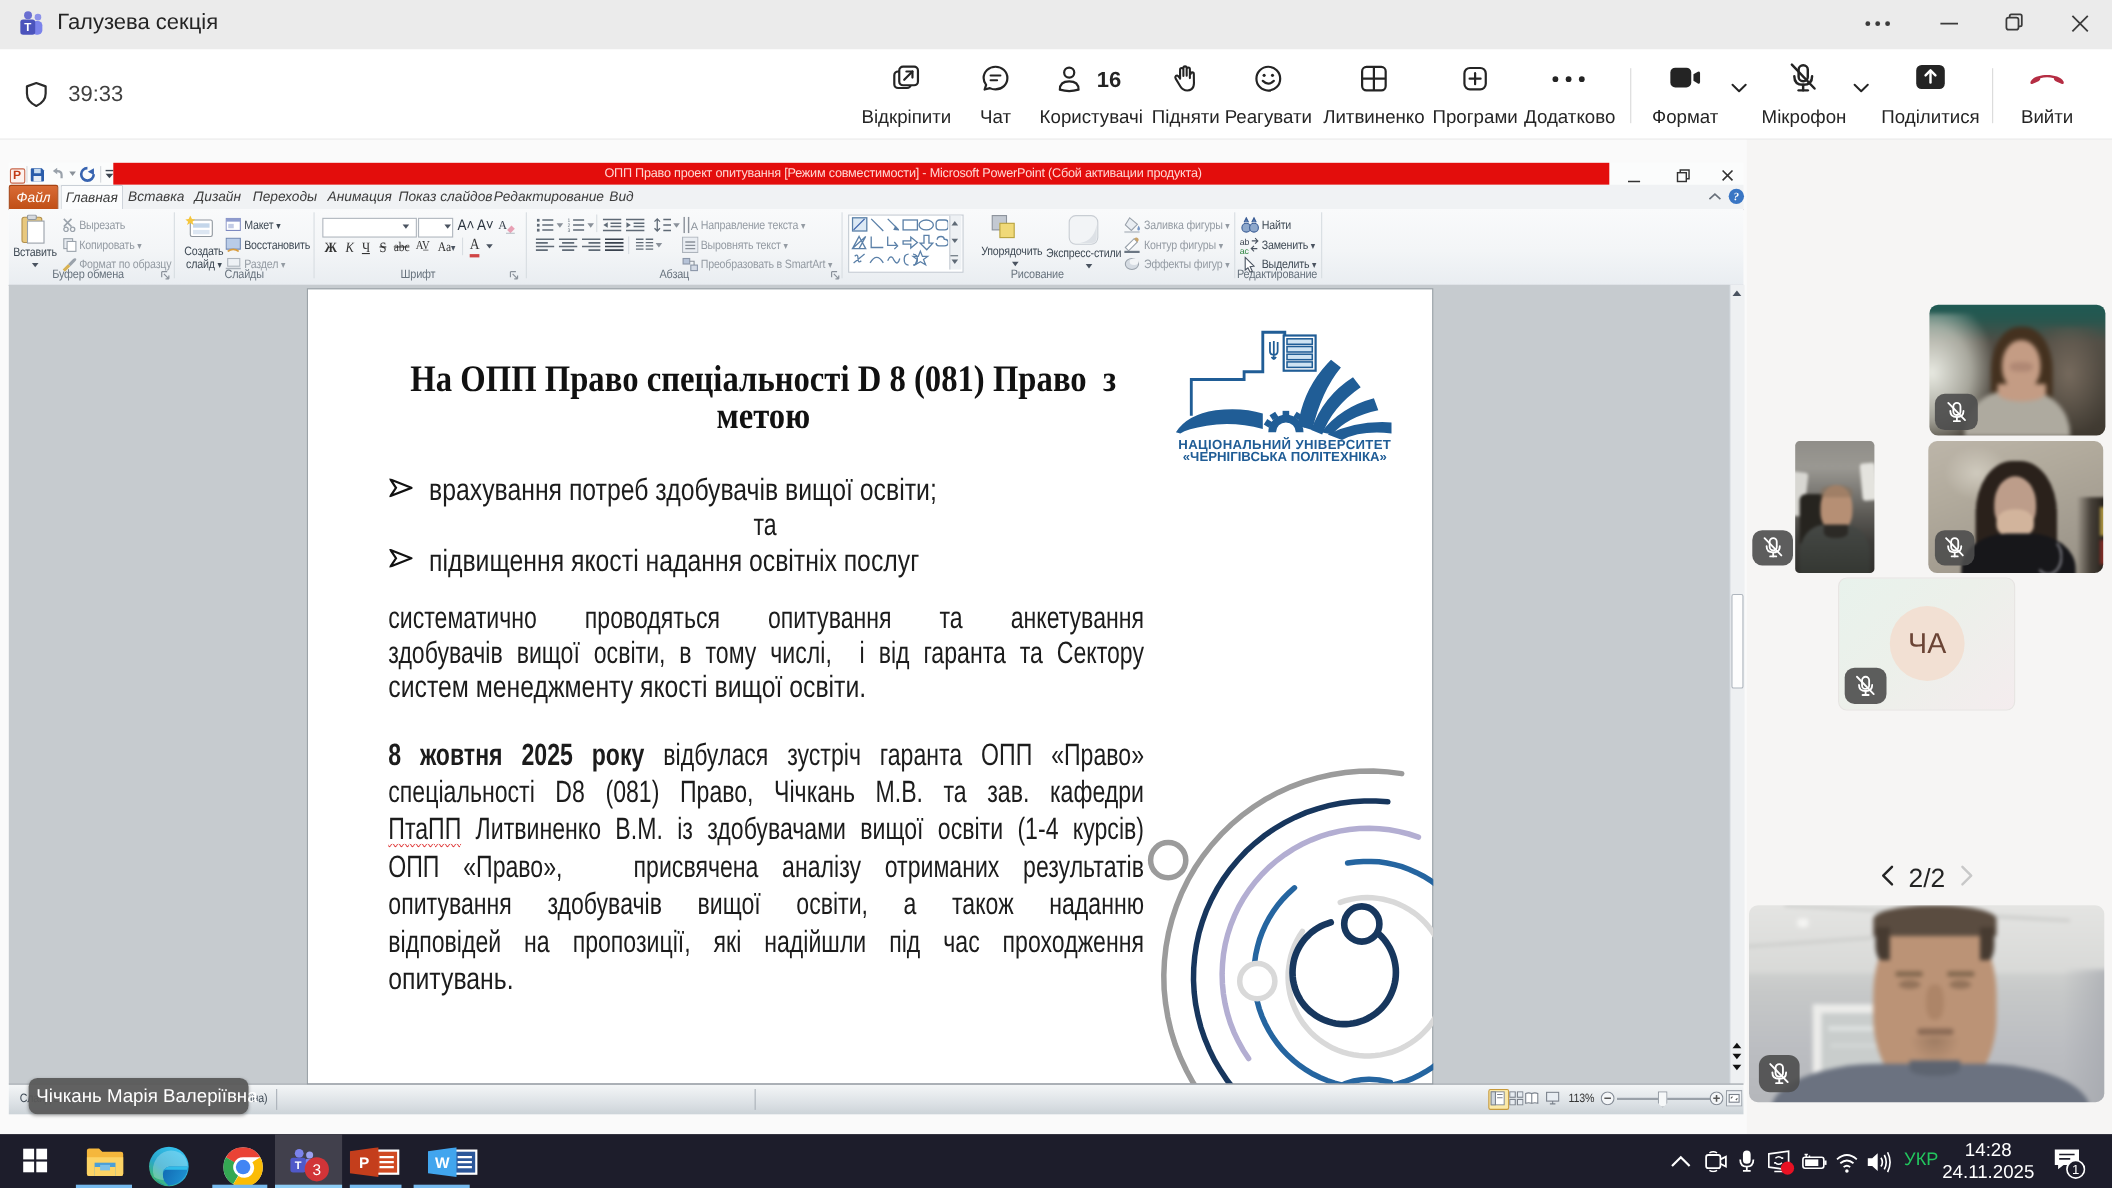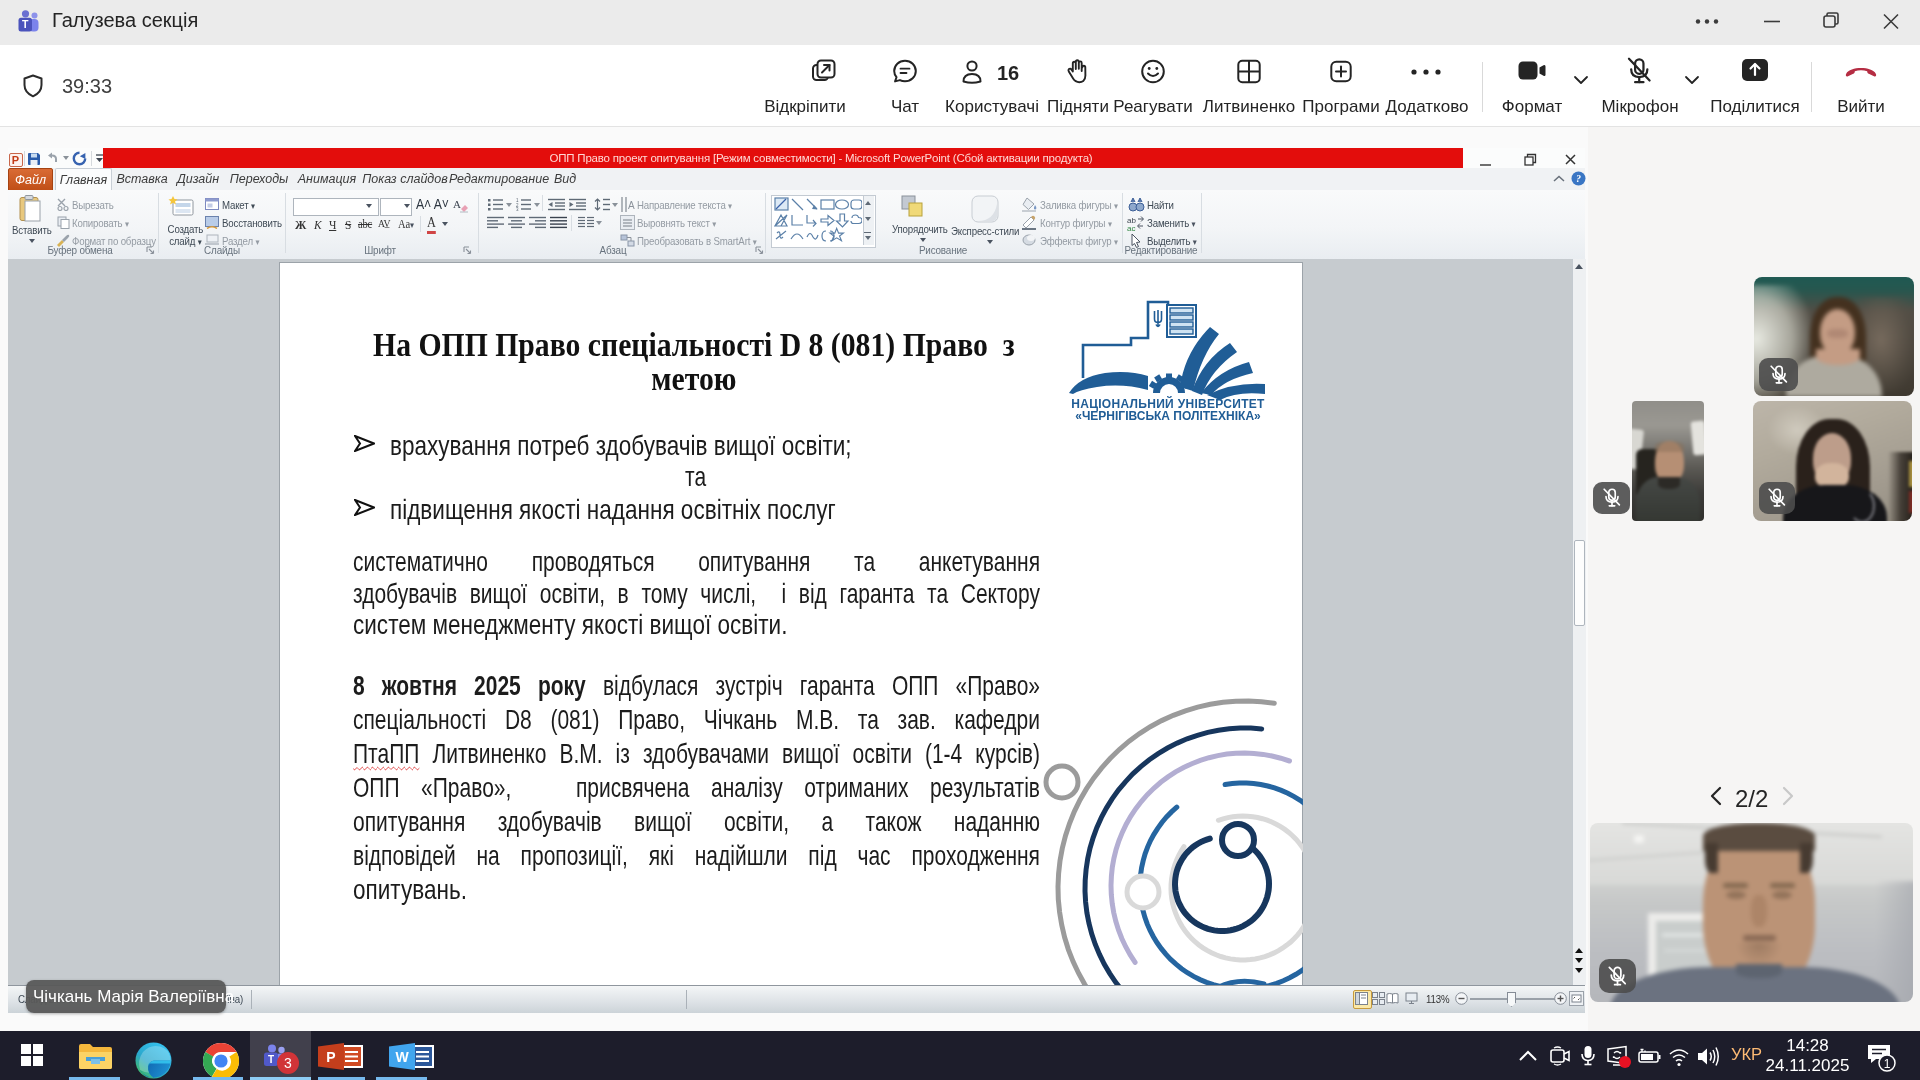--- a/index.html
+++ b/index.html
@@ -72,21 +72,21 @@
   </svg>
   <div class="abs" style="left:62px;top:30px;font-size:20px;color:#404040;">39:33</div>
 </div>
 
 <svg class="ticon" style="left:824px" width="27" height="27" viewBox="0 0 27 27">
   <rect x="2.5" y="7" width="15" height="15" rx="3.5" fill="none" stroke="#242424" stroke-width="2"></rect>
   <rect x="7" y="2.5" width="17" height="17" rx="3.5" fill="#fff" stroke="#242424" stroke-width="2"></rect>
   <line x1="11.5" y1="14.5" x2="19" y2="7" stroke="#242424" stroke-width="2" stroke-linecap="round"></line>
   <path d="M13.5 7 H19 V12.5" fill="none" stroke="#242424" stroke-width="2" stroke-linecap="round" stroke-linejoin="round"></path>
 </svg>
-<div class="tlab" style="left:805px">Відкріпити</div>
+<div class="tlab" style="left:824px">Відкріпити</div>
 
 <svg class="ticon" style="left:905px" width="27" height="27" viewBox="0 0 27 27">
   <path d="M13.5 2.7 C19.6 2.7 24.3 7.2 24.3 13 C24.3 18.8 19.6 23.3 13.5 23.3 C11.7 23.3 9.9 22.9 8.4 22.1 L3.6 23.4 L5 19.2 C3.6 17.5 2.7 15.4 2.7 13 C2.7 7.2 7.4 2.7 13.5 2.7 Z" fill="none" stroke="#242424" stroke-width="2" stroke-linejoin="round"></path>
   <line x1="9" y1="10.7" x2="18" y2="10.7" stroke="#242424" stroke-width="1.8" stroke-linecap="round"></line>
   <line x1="9" y1="15" x2="15" y2="15" stroke="#242424" stroke-width="1.8" stroke-linecap="round"></line>
 </svg>
 <div class="tlab" style="left:905px">Чат</div>
 <div class="tlab" style="left:992px">Користувачі</div>
 
 <svg class="ticon" style="left:972px" width="26" height="27" viewBox="0 0 26 27">
@@ -219,20 +219,29 @@
       <div class="abs" style="left:34px;top:88px;width:104px;height:40px;background:#17171a;border-radius:40% 40% 0 0/80% 80% 0 0;"></div>
       <div class="abs" style="left:100px;top:92px;width:22px;height:30px;border:2px solid rgba(225,225,235,0.5);border-radius:50%;background:transparent;border-top-color:transparent;border-left-color:transparent;"></div>
     </div>
     <div class="micbtn" style="left:6px;top:81px;width:36px;height:32px;border-radius:9px;">
         <svg width="24" height="24" viewBox="0 0 26 24">
           <use href="#micoff"></use>
         </svg>
       </div>
   </div>
 
+  <div class="tile" style="left:83px;top:398px;width:159px;height:119px;background:linear-gradient(135deg,#e8f2ec 0%,#ecf0ea 45%,#f4ecee 100%);border:1px solid #e6e4e2;">
+    <div class="abs" style="left:46px;top:25px;width:68px;height:68px;border-radius:50%;background:#f2e0d3;"></div>
+    <div class="abs" style="left:46px;top:44px;width:68px;text-align:center;font-size:26px;color:#6b4435;">ЧА</div>
+    <div class="micbtn" style="left:5px;top:81px;width:38px;height:33px;border-radius:9px;">
+        <svg width="24" height="24" viewBox="0 0 26 24">
+          <use href="#micoff"></use>
+        </svg>
+      </div>
+  </div>
 
   <svg class="abs" style="left:120px;top:659px" width="15" height="20" viewBox="0 0 15 20">
       <path d="M12 2 L4 10 L12 18" fill="none" stroke="#242424" stroke-width="2.2" stroke-linecap="round" stroke-linejoin="round"></path>
     </svg>
   <div class="abs" style="left:147px;top:658px;font-size:24px;color:#242424;">2/2</div>
   <svg class="abs" style="left:193px;top:659px" width="15" height="20" viewBox="0 0 15 20">
       <path d="M3 2 L11 10 L3 18" fill="none" stroke="#c8c8c8" stroke-width="2.2" stroke-linecap="round" stroke-linejoin="round"></path>
     </svg>
 
   <div class="tile" style="left:2px;top:696px;width:323px;height:179px;">
@@ -865,21 +874,21 @@
     <rect x="4" y="6" width="12" height="6" fill="#fff"></rect>
   </svg>
   <svg class="abs" style="left:1668px;top:16px" width="22" height="20" viewBox="0 0 22 20">
     <path d="M2 7 Q11 -1 20 7 M5 10.5 Q11 5.5 17 10.5 M8 14 Q11 11.5 14 14" fill="none" stroke="#fff" stroke-width="1.6"></path>
     <circle cx="11" cy="17.5" r="1.6" fill="#fff"></circle>
   </svg>
   <svg class="abs" style="left:1696px;top:15px" width="24" height="21" viewBox="0 0 24 21">
     <path d="M2 7 H6 L11 2.5 V18.5 L6 14 H2 Z" fill="#fff"></path>
     <path d="M14 6.5 Q16.5 10.5 14 14.5 M17 4 Q20.5 10.5 17 17 M20 1.5 Q24.5 10.5 20 19.5" fill="none" stroke="#fff" stroke-width="1.5"></path>
   </svg>
-  <div class="abs" style="left:1731px;top:14px;font-size:16.5px;color:#fdba74;">УКР</div>
+  <div class="abs" style="left:1731px;top:14px;font-size:16.5px;color:#22c55e;">УКР</div>
   <div class="abs" style="left:1770px;top:5px;width:75px;text-align:center;font-size:17px;color:#fff;">14:28</div>
   <div class="abs" style="left:1765px;top:25px;width:85px;text-align:center;font-size:17px;color:#fff;">24.11.2025</div>
   <svg class="abs" style="left:1866px;top:12px" width="30" height="30" viewBox="0 0 30 30">
     <path d="M2 2 H24 V16 H10 L5 20 V16 H2 Z" fill="#fff"></path>
     <g stroke="#1d1d2b" stroke-width="1.5">
         <line x1="6" y1="6.5" x2="20" y2="6.5"></line>
         <line x1="6" y1="10.5" x2="16" y2="10.5"></line>
       </g>
     <circle cx="21" cy="20" r="8" fill="#1d1d2b" stroke="#fff" stroke-width="1.5"></circle>
     <text x="21" y="24.5" font-size="12" fill="#fff" text-anchor="middle" font-family="Liberation Sans">1</text>

